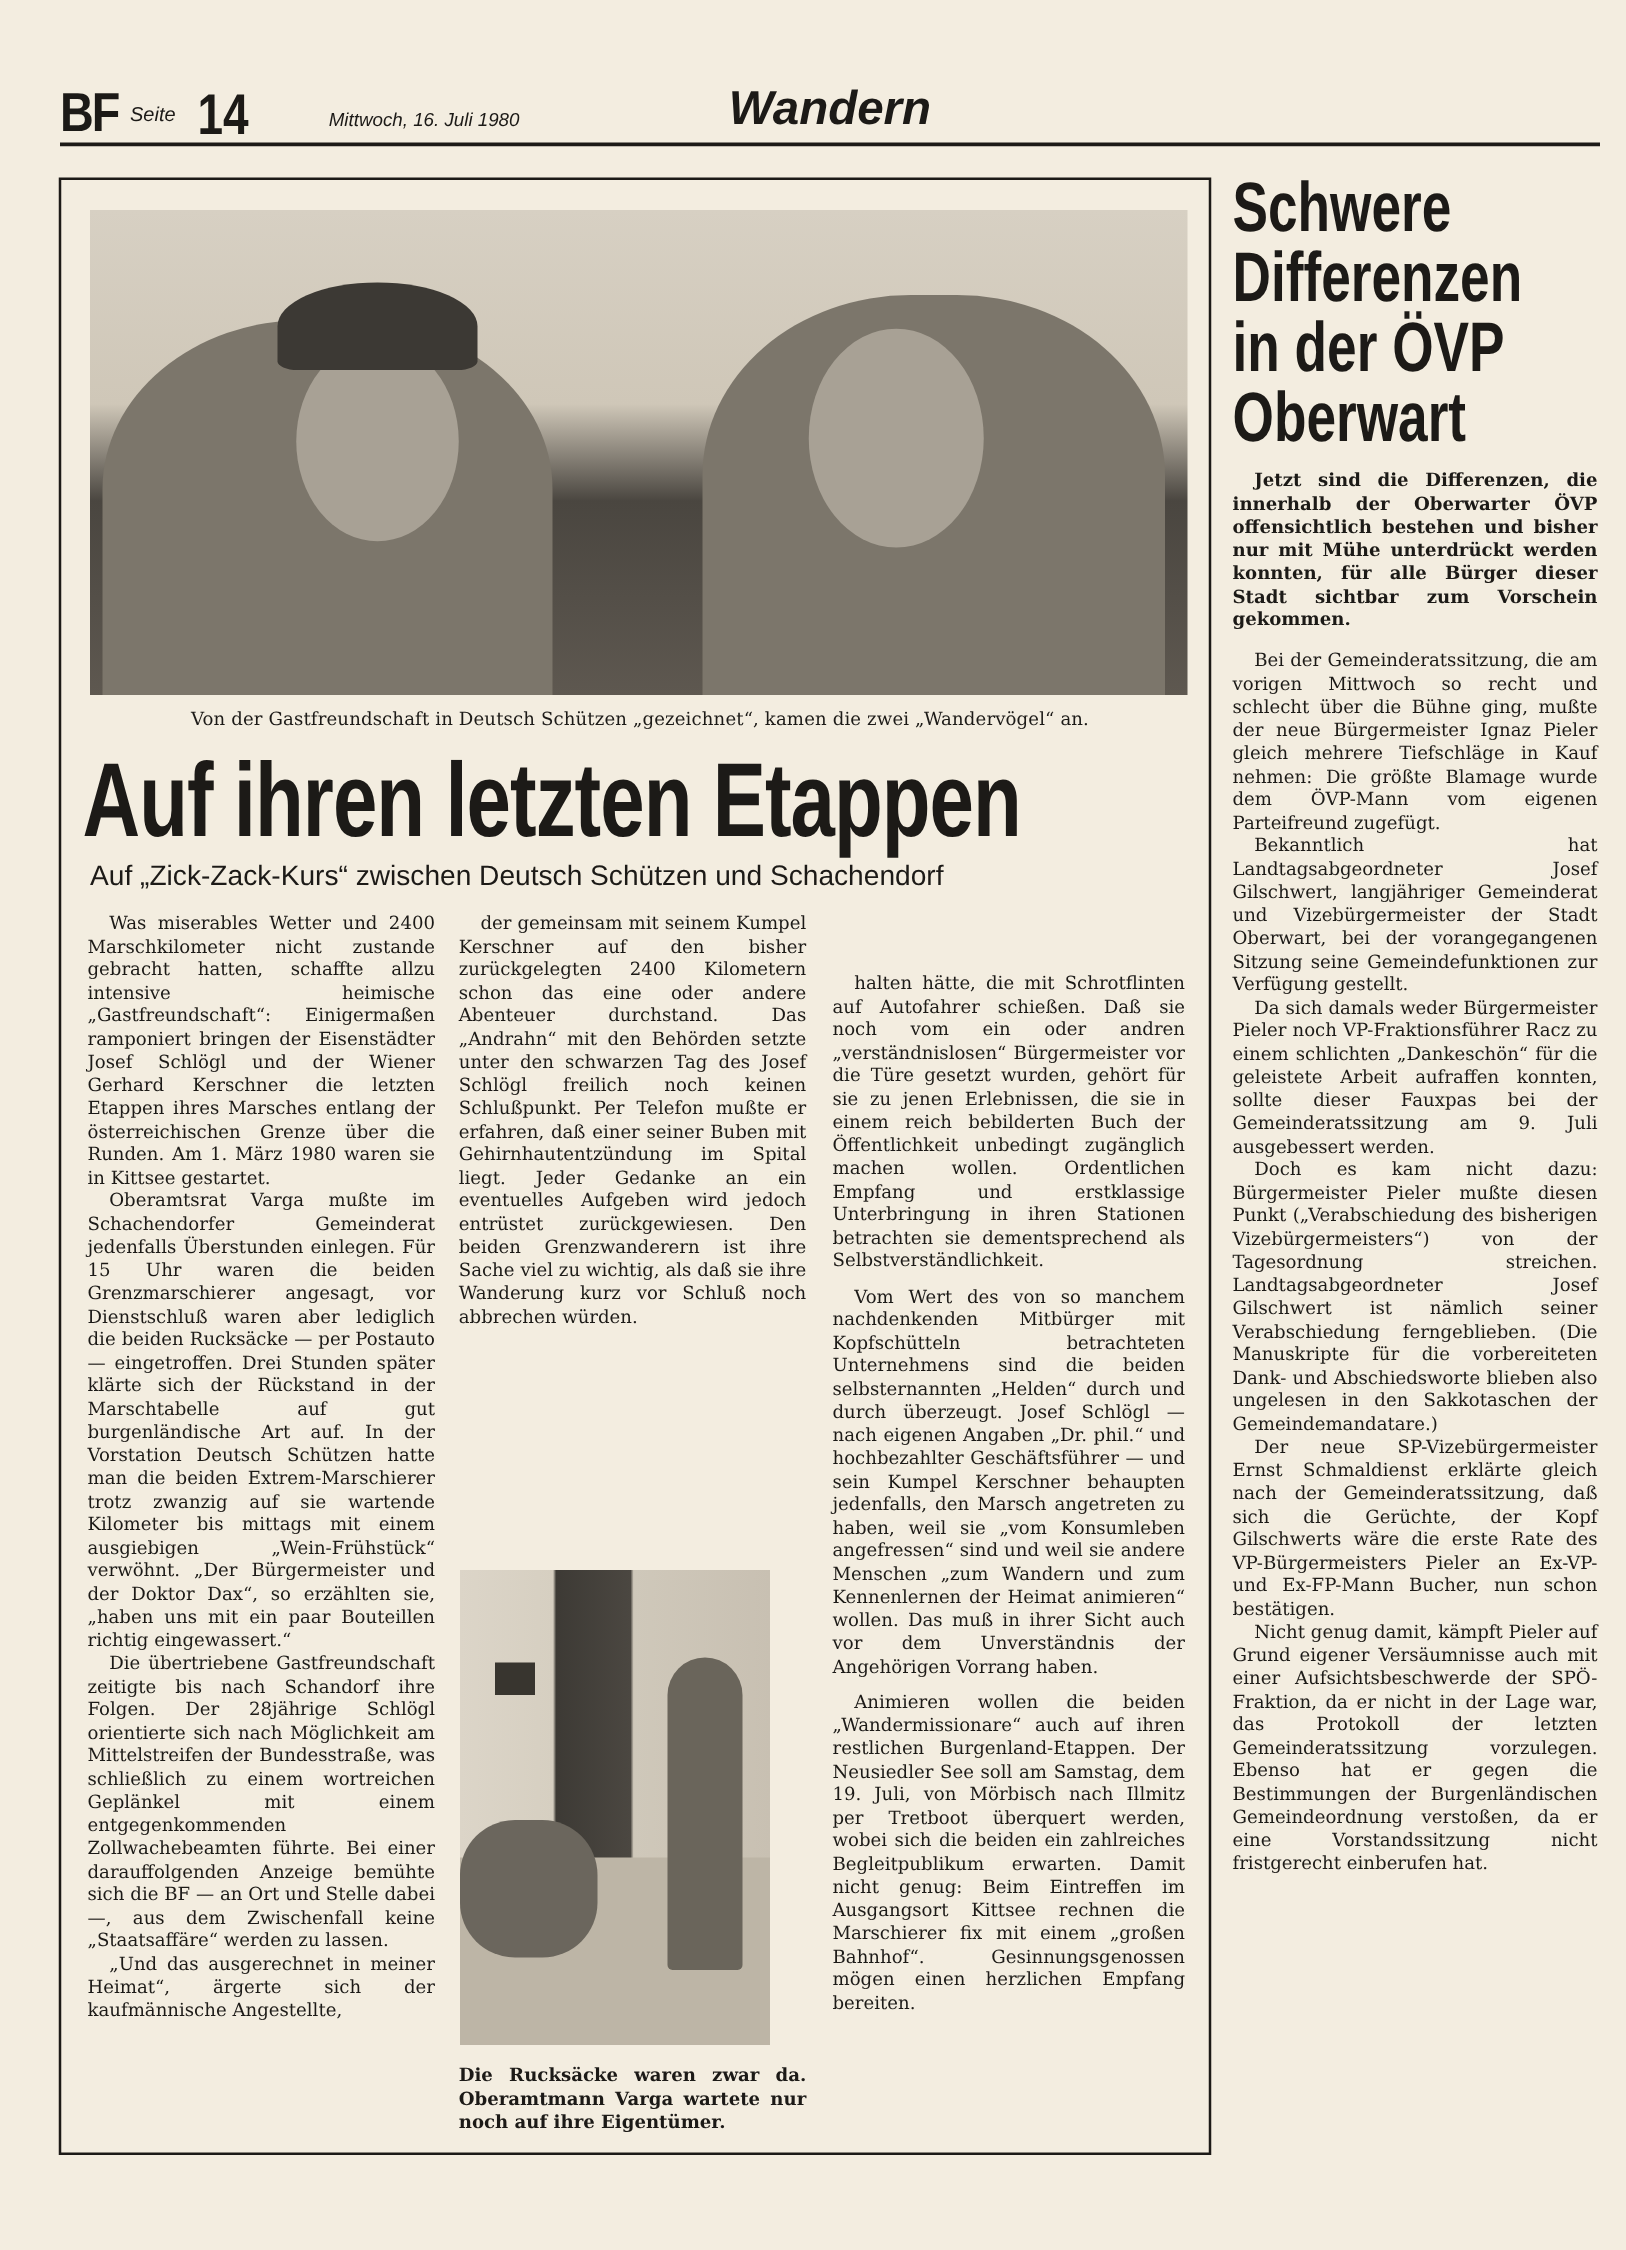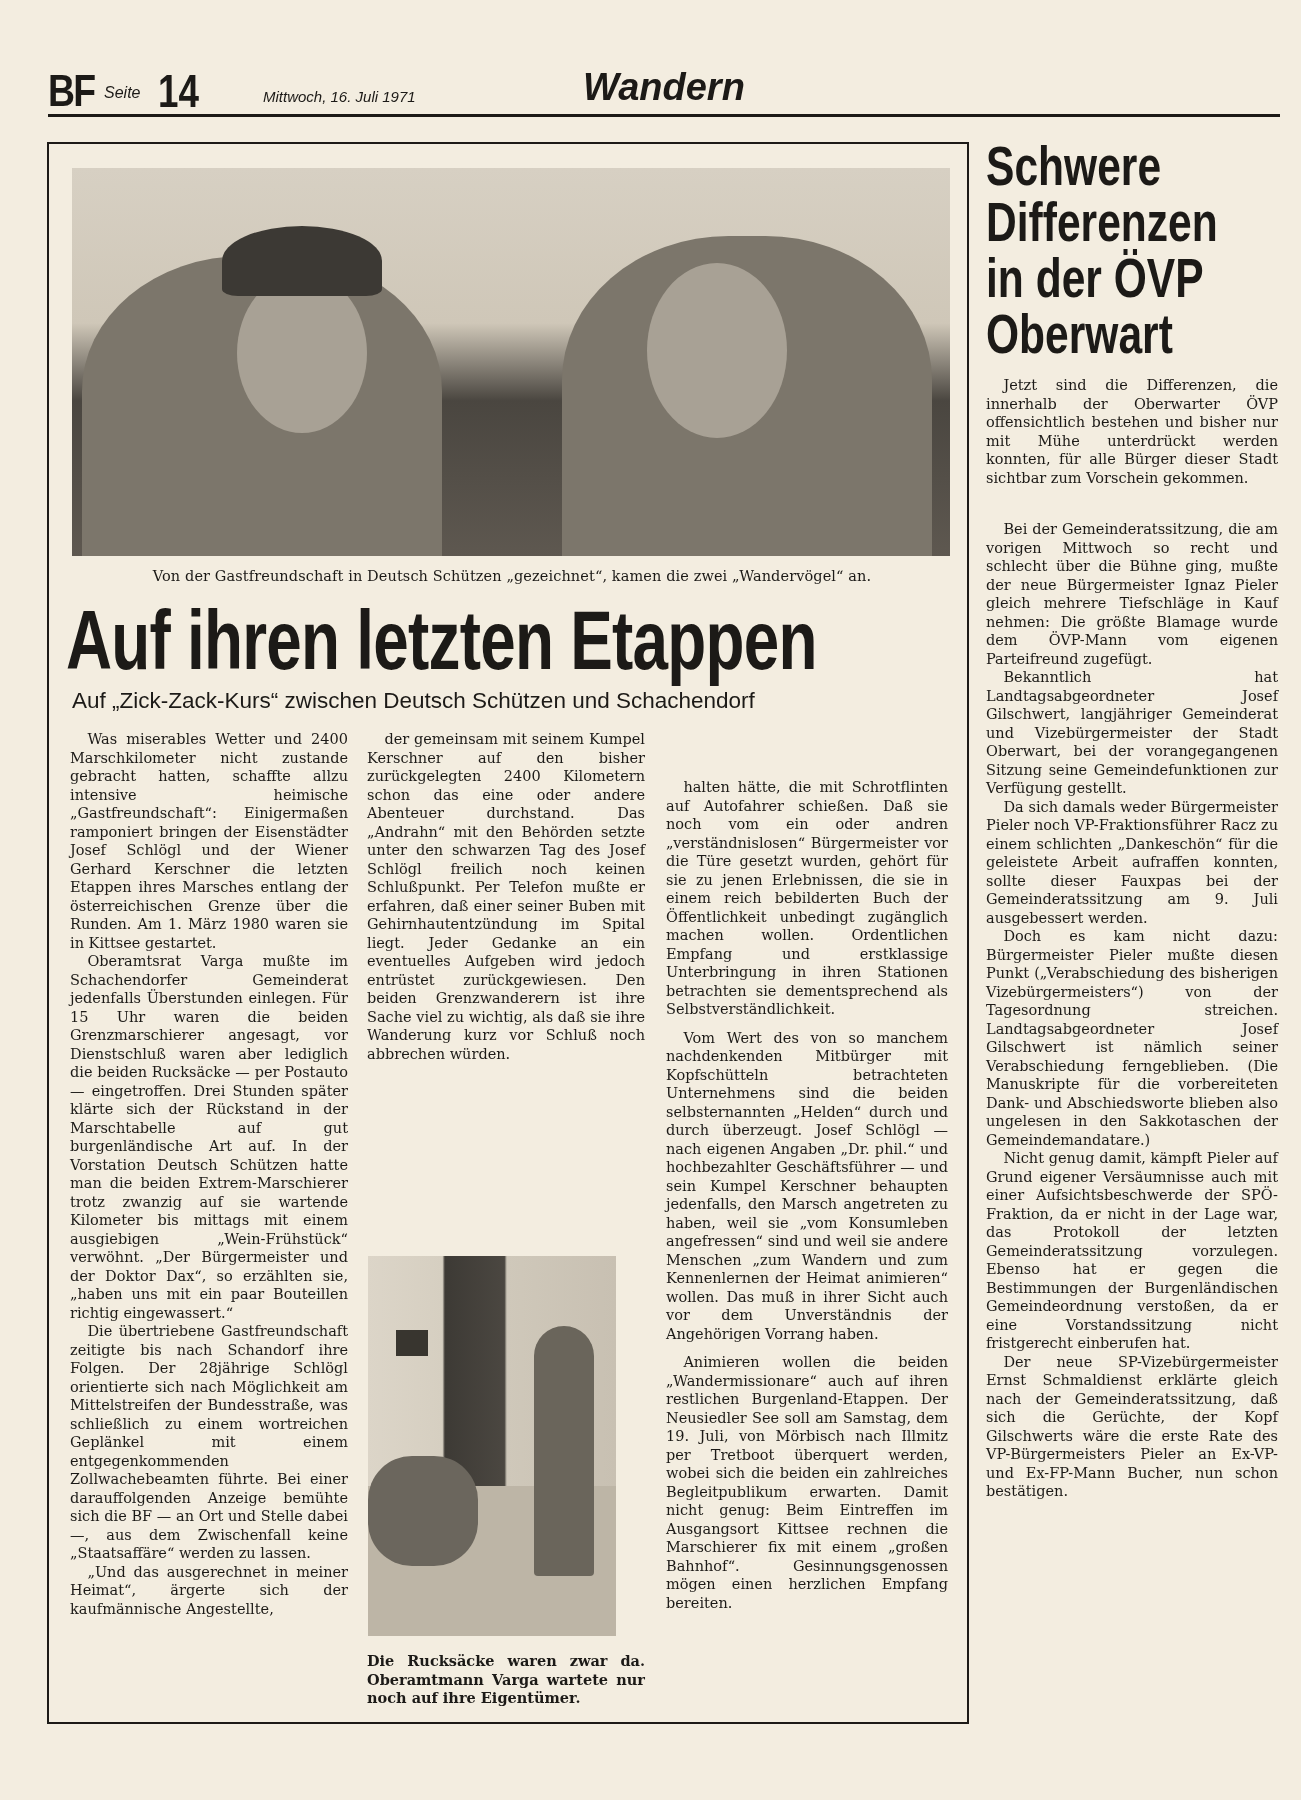--- a/index.html
+++ b/index.html
@@ -37,32 +37,32 @@
   .col3 { left:666px; top:730px; width:282px;margin-top:48px; }
 
   .photo-small { position:absolute; left:368px; top:1256px; width:248px; height:380px; background:linear-gradient(90deg,#dcd5c8 0%,#d6cfc1 30%,#3d3a35 31%,#4b4741 55%,#cfc8ba 56%,#c8c0b2 100%); overflow:hidden; }
   .photo-small .floor { position:absolute; left:0; bottom:0; width:100%; height:150px; background:#bdb5a6; }
   .photo-small .bags { position:absolute; left:0; bottom:70px; width:110px; height:110px; background:#6b665d; border-radius:40%; }
   .photo-small .man { position:absolute; right:22px; top:70px; width:60px; height:250px; background:#6a655b; border-radius:30px 30px 4px 4px; }
   .photo-small .sign { position:absolute; left:28px; top:74px; width:32px; height:26px; background:#38352f; }
   .caption-small { position:absolute; left:367px; top:1652px; width:278px; font-weight:bold; font-size:14.5px; line-height:18.5px; text-align:justify; }
 
   .side-head { position:absolute; left:986px; top:138px; width:300px; font-family:"Liberation Sans", sans-serif; font-weight:bold; font-size:56px; line-height:56px; transform:scaleX(0.76); transform-origin:left; }
-  .side-lead { position:absolute; left:986px; top:376px; width:292px; font-weight:normal; font-size:14.5px; line-height:18.5px; text-align:justify; }
+  .side-lead { position:absolute; left:986px; top:376px; width:292px; font-weight:bold; font-size:14.5px; line-height:18.5px; text-align:justify; }
   .side-lead p { margin:0; text-indent:1.2em; }
   .col4 { left:986px; top:520px; width:292px; }
 </style>
 </head>
 <body>
 
 <div class="masthead" style="left:48px;">
   <span class="mh-bf">BF</span>
   <span class="mh-seite">Seite</span>
   <span class="mh-num">14</span>
-  <span class="mh-date">Mittwoch, 16. Juli 1971</span>
+  <span class="mh-date">Mittwoch, 16. Juli 1980</span>
   <span class="mh-section">Wandern</span>
 </div>
 <div class="mh-rule"></div>
 
 <div class="main-box"></div>
 
 <div class="photo-main">
   <div class="person p1"></div>
   <div class="person p2"></div>
   <div class="face f1"></div>
@@ -100,15 +100,15 @@
 
 <div class="side-head">Schwere Differenzen in der ÖVP Oberwart</div>
 <div class="side-lead">
   <p>Jetzt sind die Differenzen, die innerhalb der Oberwarter ÖVP offensichtlich bestehen und bisher nur mit Mühe unterdrückt werden konnten, für alle Bürger dieser Stadt sichtbar zum Vorschein gekommen.</p>
 </div>
 <div class="col col4">
   <p>Bei der Gemeinderatssitzung, die am vorigen Mittwoch so recht und schlecht über die Bühne ging, mußte der neue Bürgermeister Ignaz Pieler gleich mehrere Tiefschläge in Kauf nehmen: Die größte Blamage wurde dem ÖVP-Mann vom eigenen Parteifreund zugefügt.</p>
   <p>Bekanntlich hat Landtagsabgeordneter Josef Gilschwert, langjähriger Gemeinderat und Vizebürgermeister der Stadt Oberwart, bei der vorangegangenen Sitzung seine Gemeindefunktionen zur Verfügung gestellt.</p>
   <p>Da sich damals weder Bürgermeister Pieler noch VP-Fraktionsführer Racz zu einem schlichten „Dankeschön“ für die geleistete Arbeit aufraffen konnten, sollte dieser Fauxpas bei der Gemeinderatssitzung am 9. Juli ausgebessert werden.</p>
   <p>Doch es kam nicht dazu: Bürgermeister Pieler mußte diesen Punkt („Verabschiedung des bisherigen Vizebürgermeisters“) von der Tagesordnung streichen. Landtagsabgeordneter Josef Gilschwert ist nämlich seiner Verabschiedung ferngeblieben. (Die Manuskripte für die vorbereiteten Dank- und Abschiedsworte blieben also ungelesen in den Sakkotaschen der Gemeindemandatare.)</p>
+  <p>Der neue SP-Vizebürgermeister Ernst Schmaldienst erklärte gleich nach der Gemeinderatssitzung, daß sich die Gerüchte, der Kopf Gilschwerts wäre die erste Rate des VP-Bürgermeisters Pieler an Ex-VP- und Ex-FP-Mann Bucher, nun schon bestätigen.</p>
   <p>Nicht genug damit, kämpft Pieler auf Grund eigener Versäumnisse auch mit einer Aufsichtsbeschwerde der SPÖ-Fraktion, da er nicht in der Lage war, das Protokoll der letzten Gemeinderatssitzung vorzulegen. Ebenso hat er gegen die Bestimmungen der Burgenländischen Gemeindeordnung verstoßen, da er eine Vorstandssitzung nicht fristgerecht einberufen hat.</p>
-  <p>Der neue SP-Vizebürgermeister Ernst Schmaldienst erklärte gleich nach der Gemeinderatssitzung, daß sich die Gerüchte, der Kopf Gilschwerts wäre die erste Rate des VP-Bürgermeisters Pieler an Ex-VP- und Ex-FP-Mann Bucher, nun schon bestätigen.</p>
 </div>
 
 </body></html>

